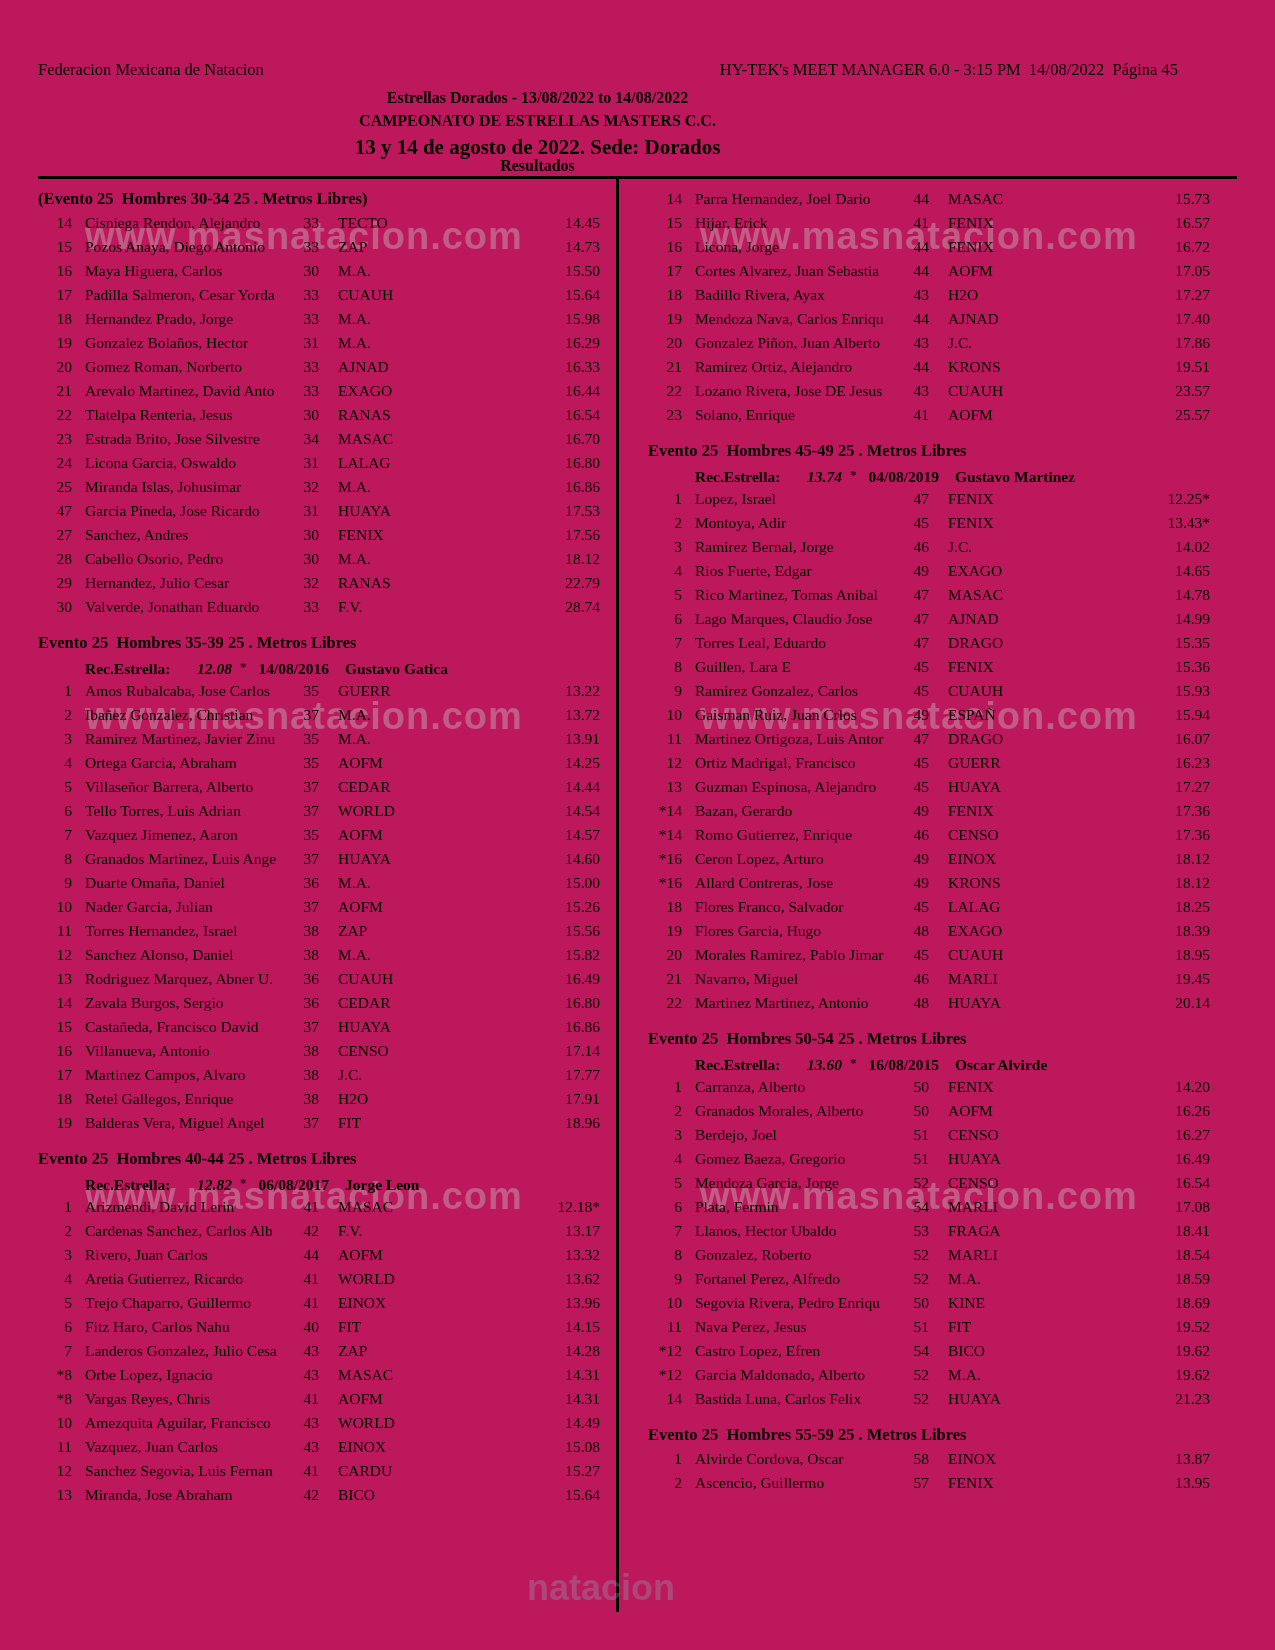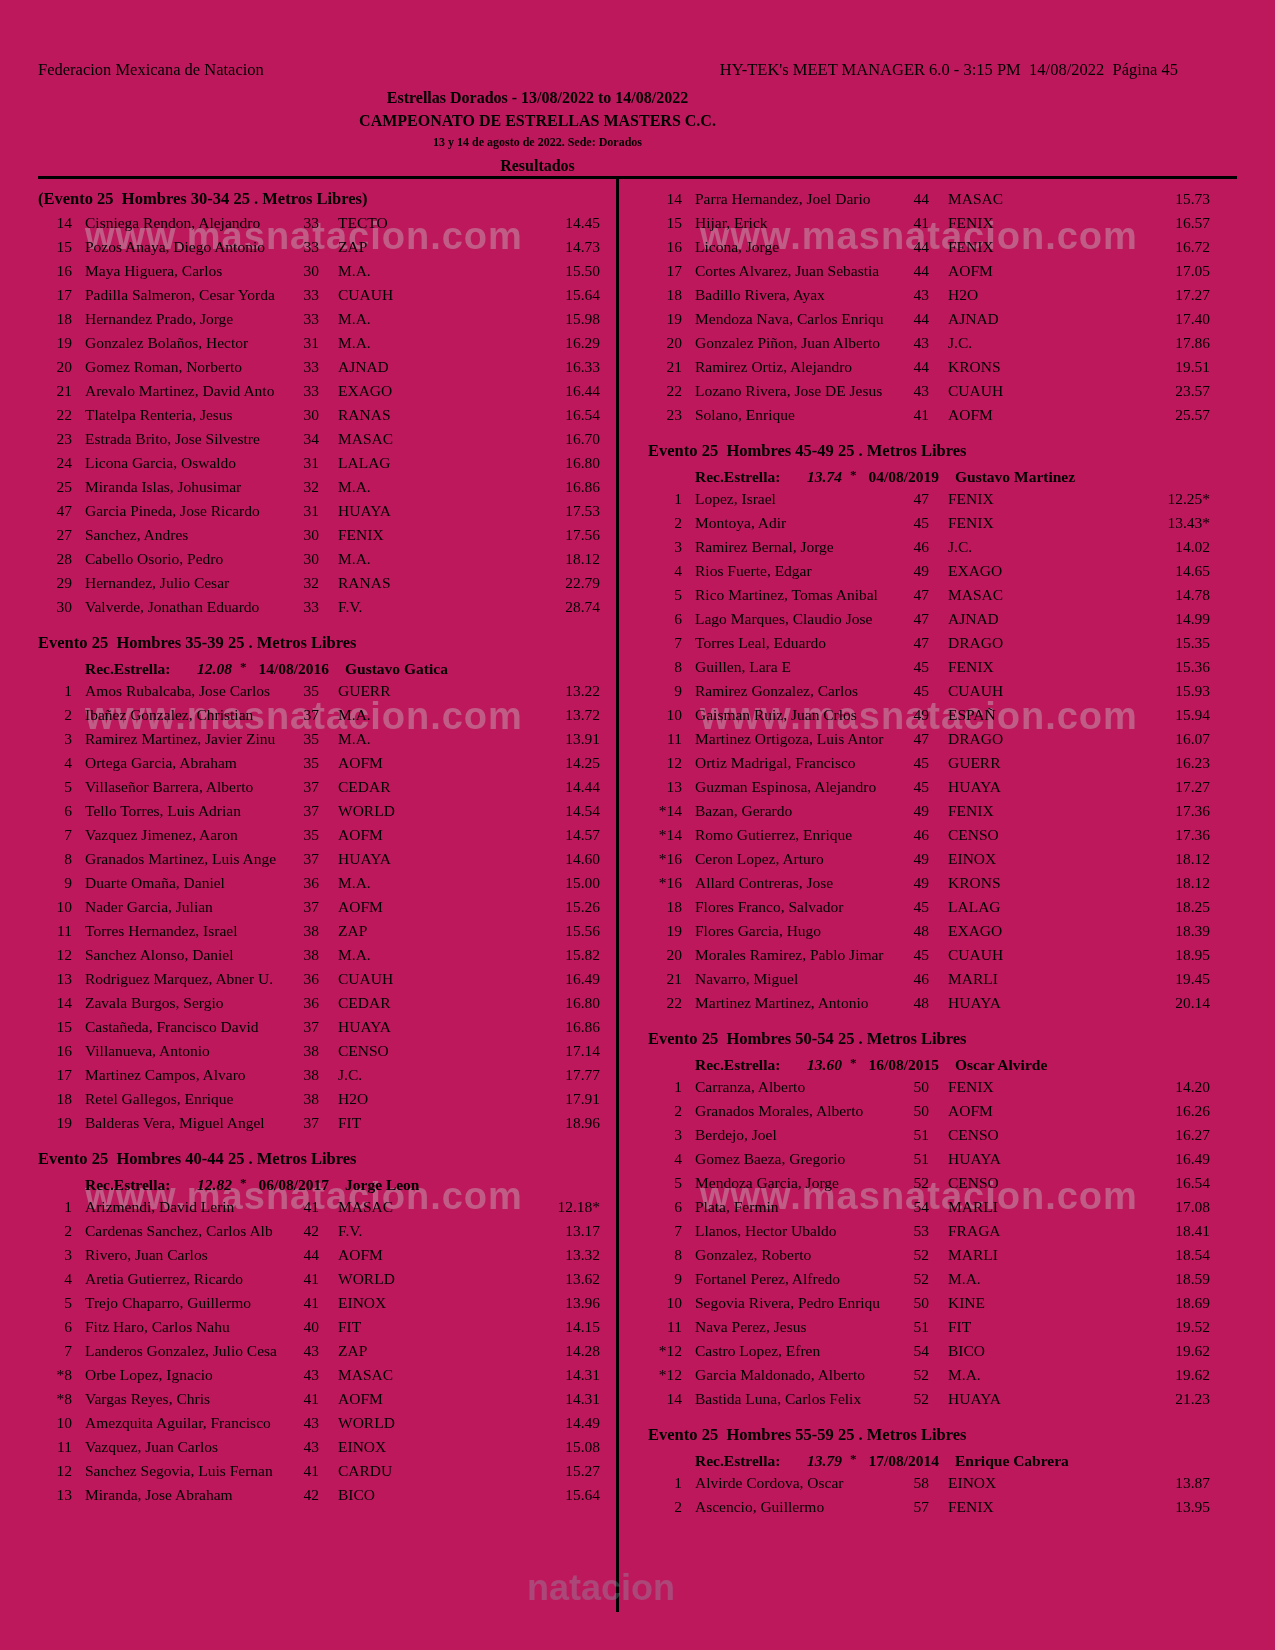--- a/index.html
+++ b/index.html
@@ -13,21 +13,21 @@
   }
   
   .hdr-row {
     position:absolute; top:60px; left:38px; width:1140px;
     display:flex; justify-content:space-between;
     font-size:16.5px; white-space:pre;
   }
   .ctitle { position:absolute; left:0; width:1075px; text-align:center; font-weight:bold; white-space:pre; }
   .t1 { top:89px;  font-size:16px; }
   .t2 { top:112px; font-size:16px; }
-  .t3 { top:135px; font-size:12px;text-align:center; }
+  .t3 { top:135px; font-size:21px;text-align:center; }
   .t4 { top:157px; font-size:16px; }
   .hrule { position:absolute; left:38px; top:176px; width:1199px; height:3px; background:#000; }
   .vrule { position:absolute; left:616px; top:179px; width:3px; height:1433px; background:#000; }
 
   
   .col { position:absolute; top:187px; width:562px; }
   .col-left  { left:38px; }
   .col-right { left:648px; }
   .section { margin-top:12px; }
   .col > .section:first-child { margin-top:0; }
@@ -901,23 +901,20 @@
     <span class="c-name">Bastida Luna, Carlos Felix</span>
     <span class="c-age">52</span>
     <span class="c-team">HUAYA</span>
     <span class="c-time">21.23</span>
   </div>
 </div>
   </section>
 
   <section class="section">
     <h2 class="evt-title">Evento 25  Hombres 55-59 25 . Metros Libres</h2>
-    <div class="rec-line">
-      <span class="rec-label">Rec.Estrella:</span><span class="rec-time">13.79</span><span class="rec-star">*</span><span class="rec-date">17/08/2014</span><span class="rec-holder">Enrique Cabrera</span>
-    </div>
     <div class="rows">
   <div class="row">
     <span class="c-place">1</span>
     <span class="c-name">Alvirde Cordova, Oscar</span>
     <span class="c-age">58</span>
     <span class="c-team">EINOX</span>
     <span class="c-time">13.87</span>
   </div>
 
   <div class="row">

